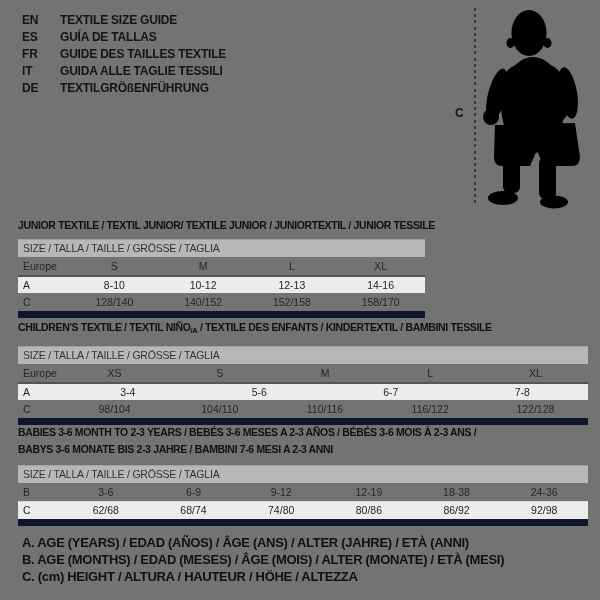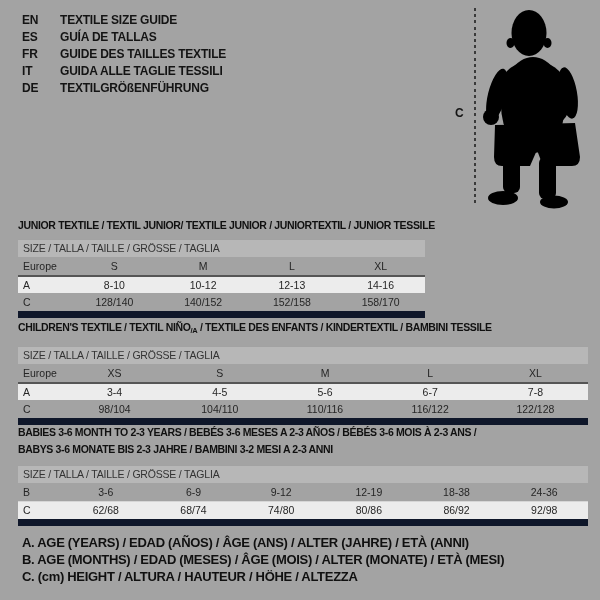--- a/index.html
+++ b/index.html
@@ -1,21 +1,21 @@
 <!DOCTYPE html>
 <html><head>
 <meta charset="utf-8">
 <style>
   html,body { margin:0; padding:0; }
   body {
     width:600px; height:600px; background:#ffffff;
     font-family:"Liberation Sans", sans-serif;
     -webkit-font-smoothing:antialiased;
   }
-  .page { position:relative; width:600px; height:600px; overflow:hidden; background:#a3a3a3; }
+  .page { position:relative; width:600px; height:600px; overflow:hidden; background:#737373; }
 
   
   .lang-block { position:absolute; left:22px; top:12px; }
   .lang-row { display:flex; height:16.8px; align-items:center; }
   .lang-code, .lang-title {
     font-weight:bold; font-size:12px; letter-spacing:-0.2px; color:#141414; white-space:nowrap;
   }
   .lang-code { width:38px; }
 
   
@@ -143,38 +143,37 @@
       <span class="lbl">Europe</span>
       <span class="cell">XS</span>
       <span class="cell">S</span>
       <span class="cell">M</span>
       <span class="cell">L</span>
       <span class="cell">XL</span>
     </div>
     <div class="trow shaded sep-dark">
       <span class="lbl">A</span>
       <span class="cell">3-4</span>
-      <span class="cell">4-5</span>
       <span class="cell">5-6</span>
       <span class="cell">6-7</span>
       <span class="cell">7-8</span>
     </div>
     <div class="trow">
       <span class="lbl">C</span>
       <span class="cell">98/104</span>
       <span class="cell">104/110</span>
       <span class="cell">110/116</span>
       <span class="cell">116/122</span>
       <span class="cell">122/128</span>
     </div>
   </div>
 
   <div class="section-title" style="top:424px;">
     <div>BABIES 3-6 MONTH TO 2-3 YEARS / BEBÉS 3-6 MESES A 2-3 AÑOS / BÉBÉS 3-6 MOIS À 2-3 ANS /</div>
-    <div>BABYS 3-6 MONATE BIS 2-3 JAHRE / BAMBINI 3-2 MESI A 2-3 ANNI</div>
+    <div>BABYS 3-6 MONATE BIS 2-3 JAHRE / BAMBINI 7-6 MESI A 2-3 ANNI</div>
   </div>
   <div class="size-table t3" style="top:465px;">
     <div class="size-bar">SIZE / TALLA / TAILLE / GRÖSSE / TAGLIA</div>
     <div class="trow">
       <span class="lbl">B</span>
       <span class="cell">3-6</span>
       <span class="cell">6-9</span>
       <span class="cell">9-12</span>
       <span class="cell">12-19</span>
       <span class="cell">18-38</span>

